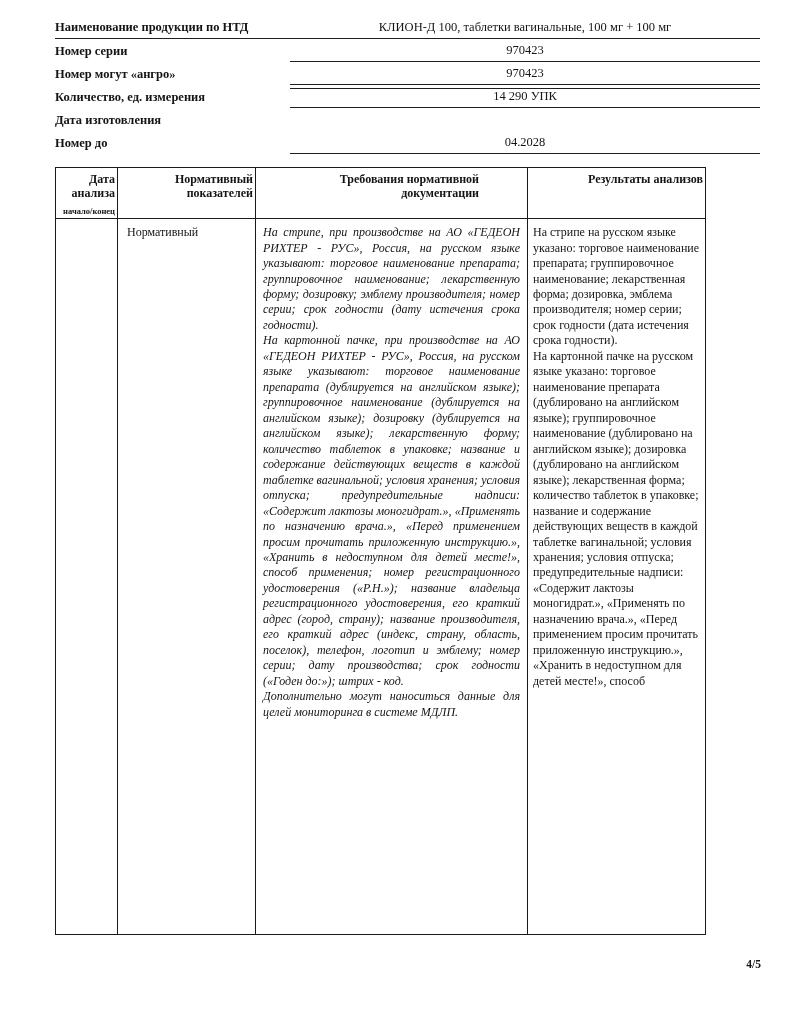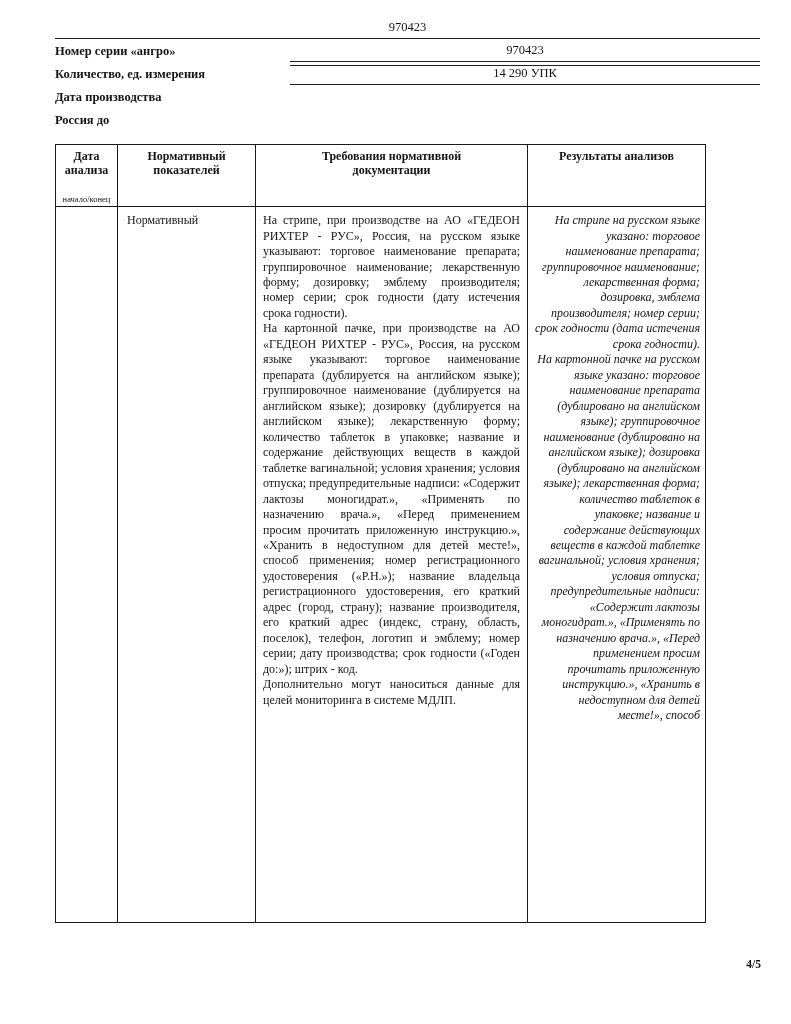--- a/index.html
+++ b/index.html
@@ -32,71 +32,77 @@
   
   .analysis-table {
     border-collapse: collapse; table-layout: fixed;
     width: 650px; margin-top: 13px;
   }
   .analysis-table th, .analysis-table td {
     border: 1.6px solid #1a1a1a;
     vertical-align: top;
   }
   .analysis-table th {
-    font-size: 12px; font-weight: bold; text-align: center;
+    font-size: 12px; font-weight: bold; text-align: right;
     padding: 4px 2px 2px 2px; line-height: 1.2;
   }
   .col-date { width: 62px; }
   .col-indicator { width: 138px; }
   .col-requirements { width: 272px; }
   .col-results { width: 178px; }
   .th-inner-narrow { width: 175px; margin: 0 auto; }
-  .th-subtitle { font-size: 8.5px; font-weight: normal; line-height: 1.1; margin-top: 17px; }
+  .th-subtitle { font-size: 8.5px; font-weight: bold; line-height: 1.1; margin-top: 6px; }
 
   .analysis-table td { font-size: 12px; height: 716px; }
   .cell-date { }
   .cell-indicator { padding: 6px 4px 0 9px; line-height: 1.28; }
-  .cell-requirements { padding: 6px 7px 0 7px; text-align: justify; line-height: 1.29; }
-  .cell-results { padding: 6px 5px 0 5px; text-align: right; line-height: 1.29; font-style: italic; }
+  .cell-requirements { padding: 6px 7px 0 7px; text-align: justify; line-height: 1.29; font-style: italic; }
+  .cell-results { padding: 6px 5px 0 5px; text-align: left; line-height: 1.29; }
   .cell-requirements p, .cell-results p { margin: 0; }
 
   
   .page-number {
     position: absolute; top: 958px; right: 30px;
     font-size: 11.5px; font-weight: bold; font-family: Liberation Serif, serif;
   }
 </style>
 </head>
 <body>
 
 <div class="page">
 
   <div class="fields">
 
+    <div class="field-row full-underline">
+      <div class="field-label">Наименование продукции по НТД</div>
+      <div class="field-value">КЛИОН-Д 100, таблетки вагинальные, 100 мг + 100 мг</div>
+    </div>
 
     <div class="field-row">
+      <div class="field-label">Номер серии</div>
       <div class="field-value">970423</div>
     </div>
 
     <div class="field-row">
-      <div class="field-label">Номер серии «ангро»</div>
+      <div class="field-label">Номер могут «ангро»</div>
       <div class="field-value">970423</div>
     </div>
 
     <div class="field-row">
       <div class="field-label">Количество, ед. измерения</div>
       <div class="field-value topline">14 290 УПК</div>
     </div>
 
     <div class="field-row">
-      <div class="field-label">Дата производства</div>
+      <div class="field-label">Дата изготовления</div>
     </div>
 
     <div class="field-row">
-      <div class="field-label">Россия до</div>
+      <div class="field-label">Номер до</div>
+      <div class="field-value">04.2028</div>
     </div>
 
 
   </div>
 
   <table class="analysis-table">
     <colgroup>
       <col class="col-date">
       <col class="col-indicator">
       <col class="col-requirements">

